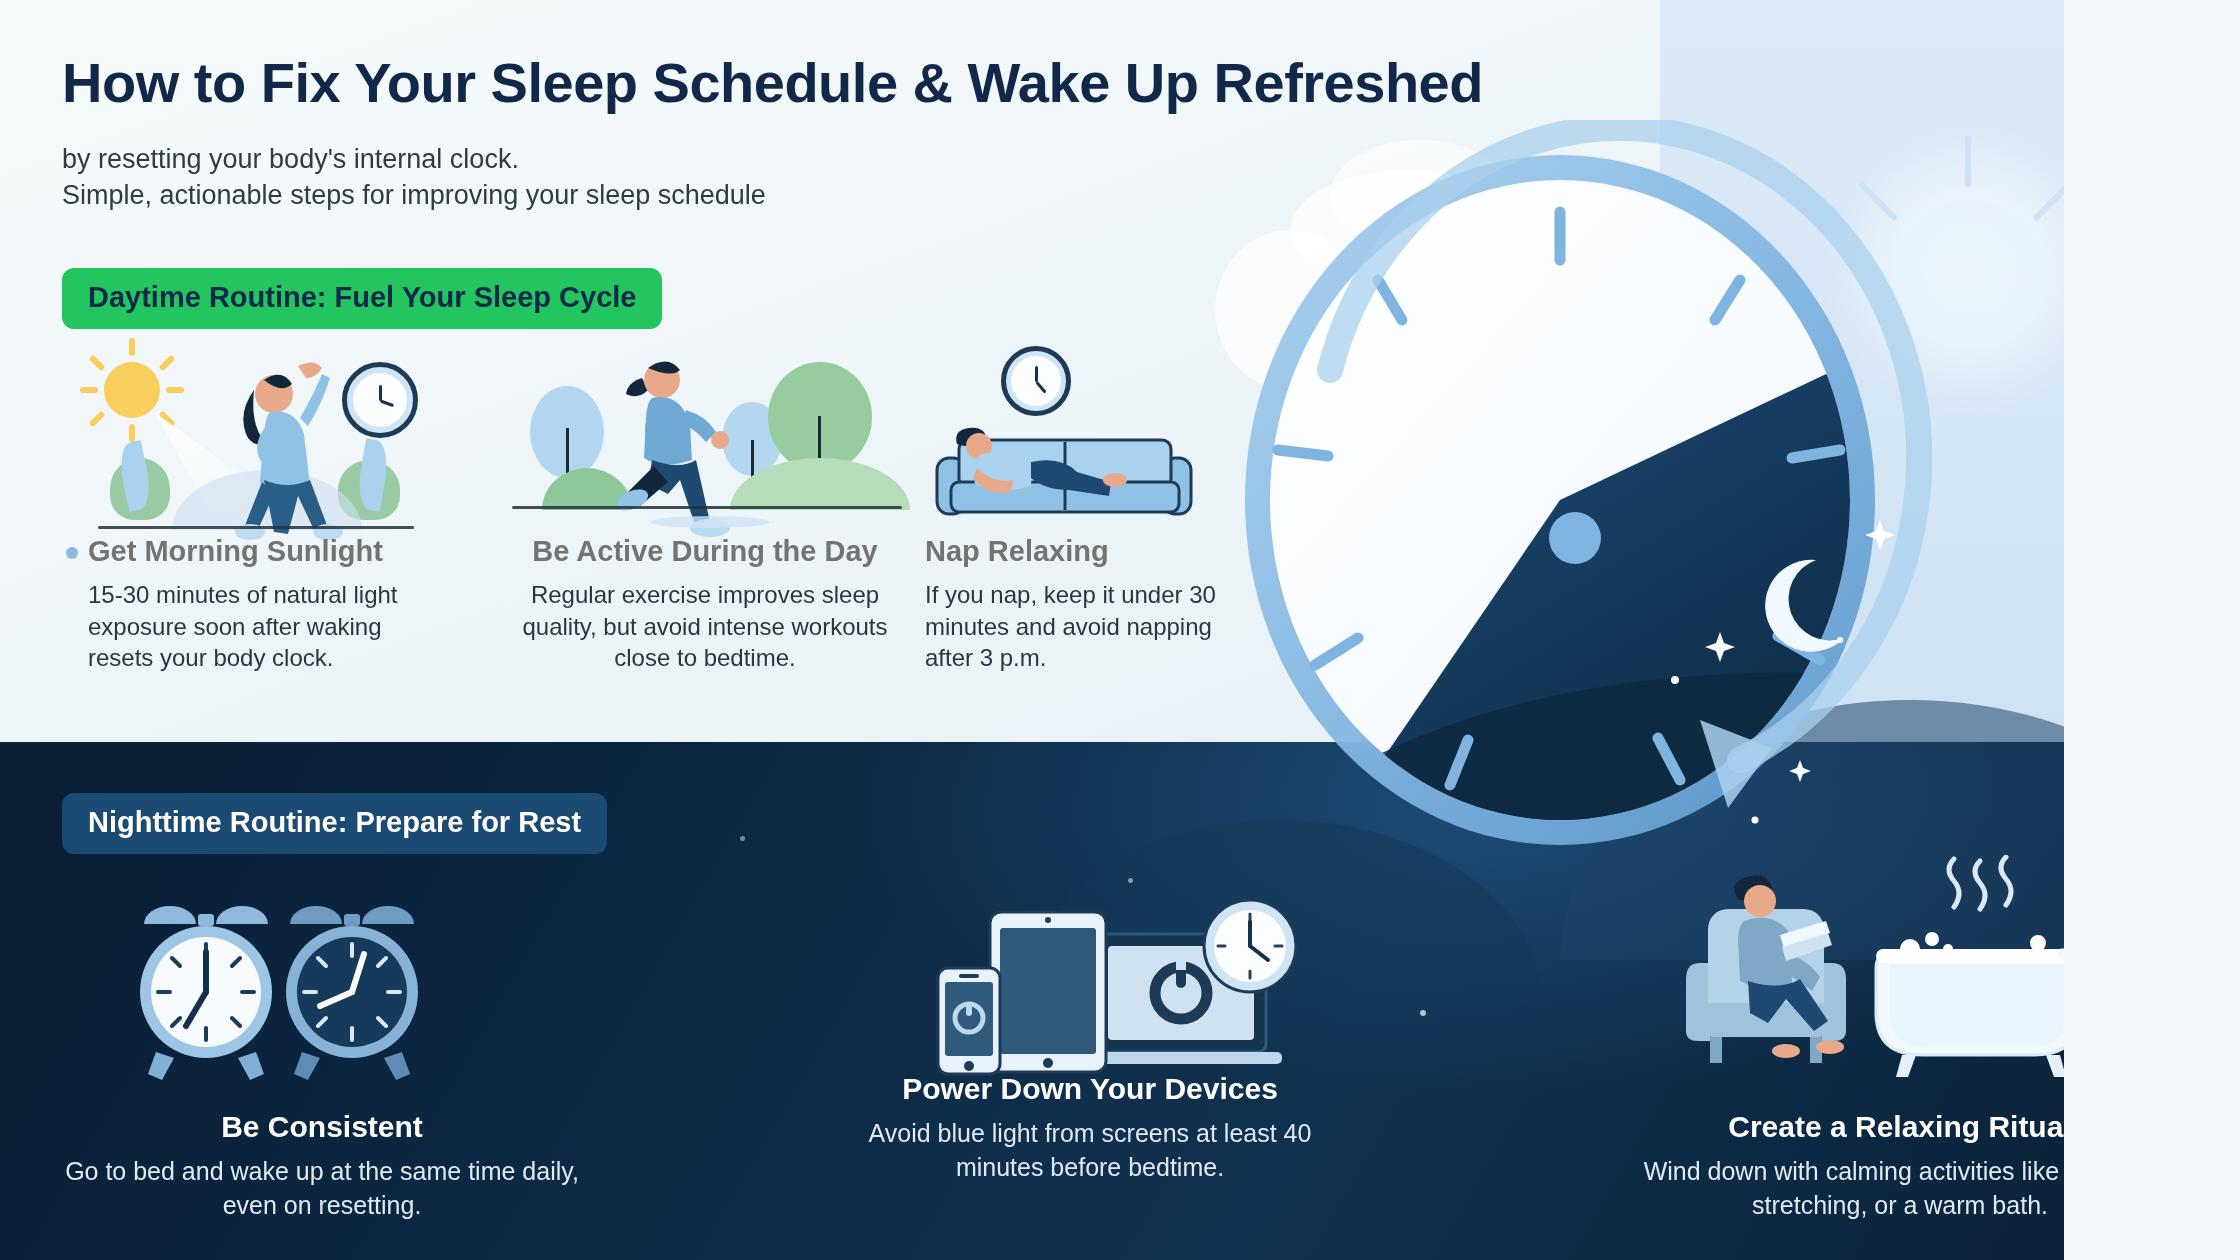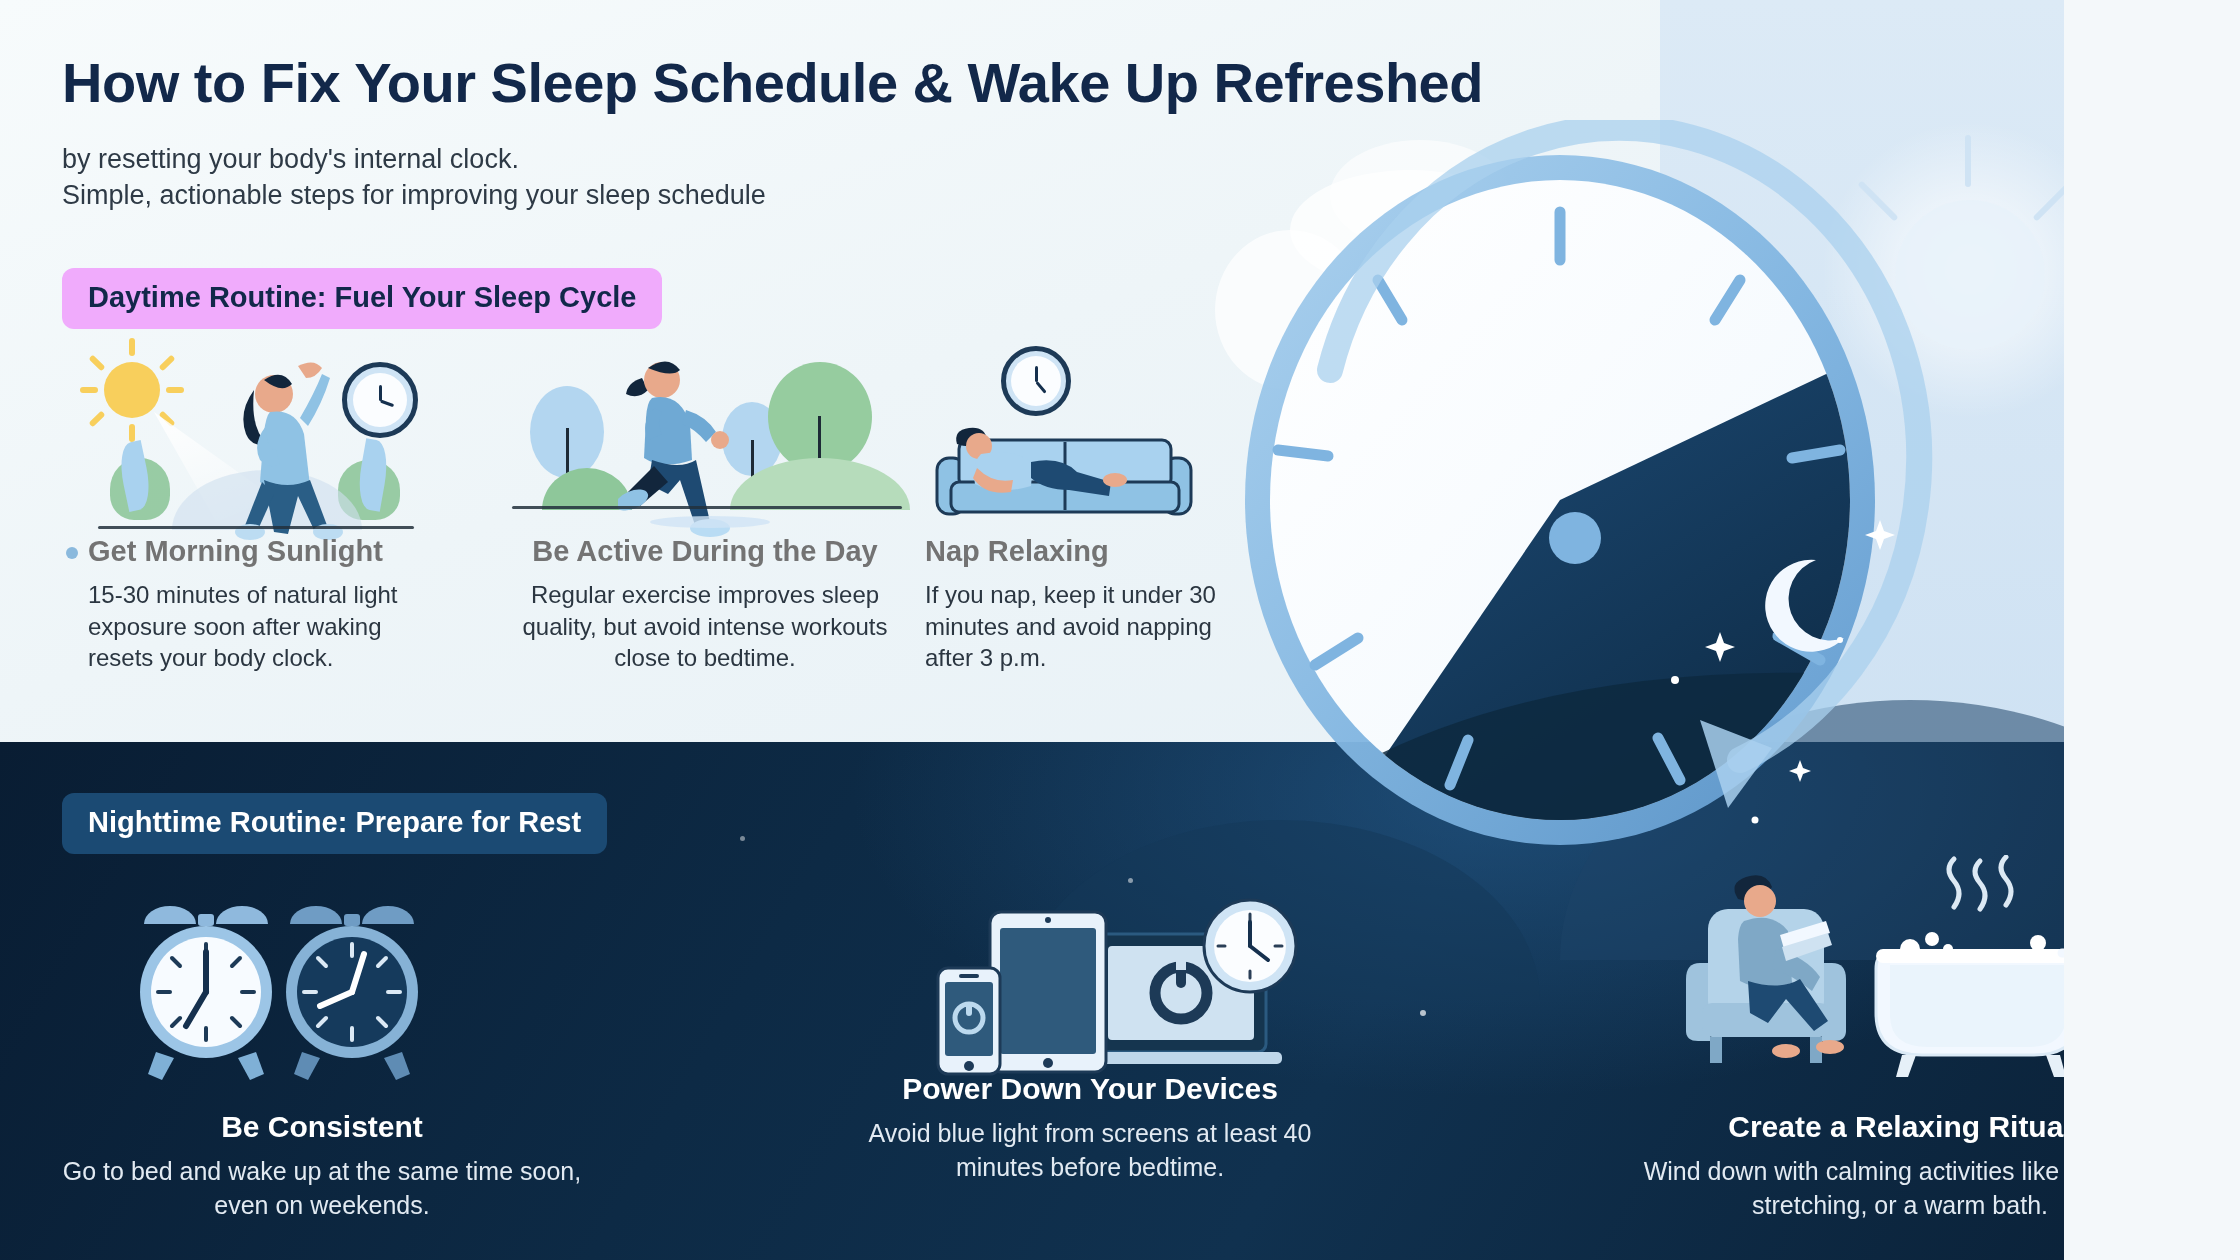--- a/index.html
+++ b/index.html
@@ -54,21 +54,21 @@
     position:absolute; left:62px; top:142px; width:920px;
     font-size:27px; line-height:1.33; color:#2e3a46;
   }
 
   
   .badge {
     position:absolute; display:inline-block;
     padding:13px 26px 15px 26px; border-radius:12px;
     font-size:29px; font-weight:bold; white-space:nowrap;
   }
-  .badge-day  { left:62px; top:268px; background:#f0abfc; color:#12284a; }
+  .badge-day  { left:62px; top:268px; background:#22c55e; color:#12284a; }
   .badge-night{ left:62px; top:793px; background:#1b4a73; color:#ffffff; }
 
   
   .day-cards { position:absolute; left:0; top:340px; width:1300px; height:380px; }
   .card { position:absolute; }
   .card .art { position:relative; width:100%; }
   .card h3 { font-size:29px; font-weight:bold; color:#737373; margin-bottom:11px; }
   .card p  { font-size:24px; line-height:1.32; color:#2b3641; }
 
   .card-1 { left:62px;  top:0;  width:390px; }
@@ -481,21 +481,21 @@
     </svg>
   </div>
 
   <div class="star" style="left:1420px;top:1010px;width:6px;height:6px;border-radius:50%;opacity:.7;"></div>
   <div class="star" style="left:1128px;top:878px;width:5px;height:5px;border-radius:50%;opacity:.5;"></div>
   <div class="star" style="left:2092px;top:930px;width:6px;height:6px;border-radius:50%;opacity:.6;"></div>
   <div class="star" style="left:740px;top:836px;width:5px;height:5px;border-radius:50%;opacity:.45;"></div>
 
   <div class="ncard ncard-1">
     <h3>Be Consistent</h3>
-    <p>Go to bed and wake up at the same time soon, even on weekends.</p>
+    <p>Go to bed and wake up at the same time daily, even on resetting.</p>
   </div>
   <div class="ncard ncard-2">
     <h3>Power Down Your Devices</h3>
     <p>Avoid blue light from screens at least 40 minutes before bedtime.</p>
   </div>
   <div class="ncard ncard-3">
     <h3>Create a Relaxing Ritual</h3>
     <p>Wind down with calming activities like reading, stretching, or a warm bath.</p>
   </div>
 

